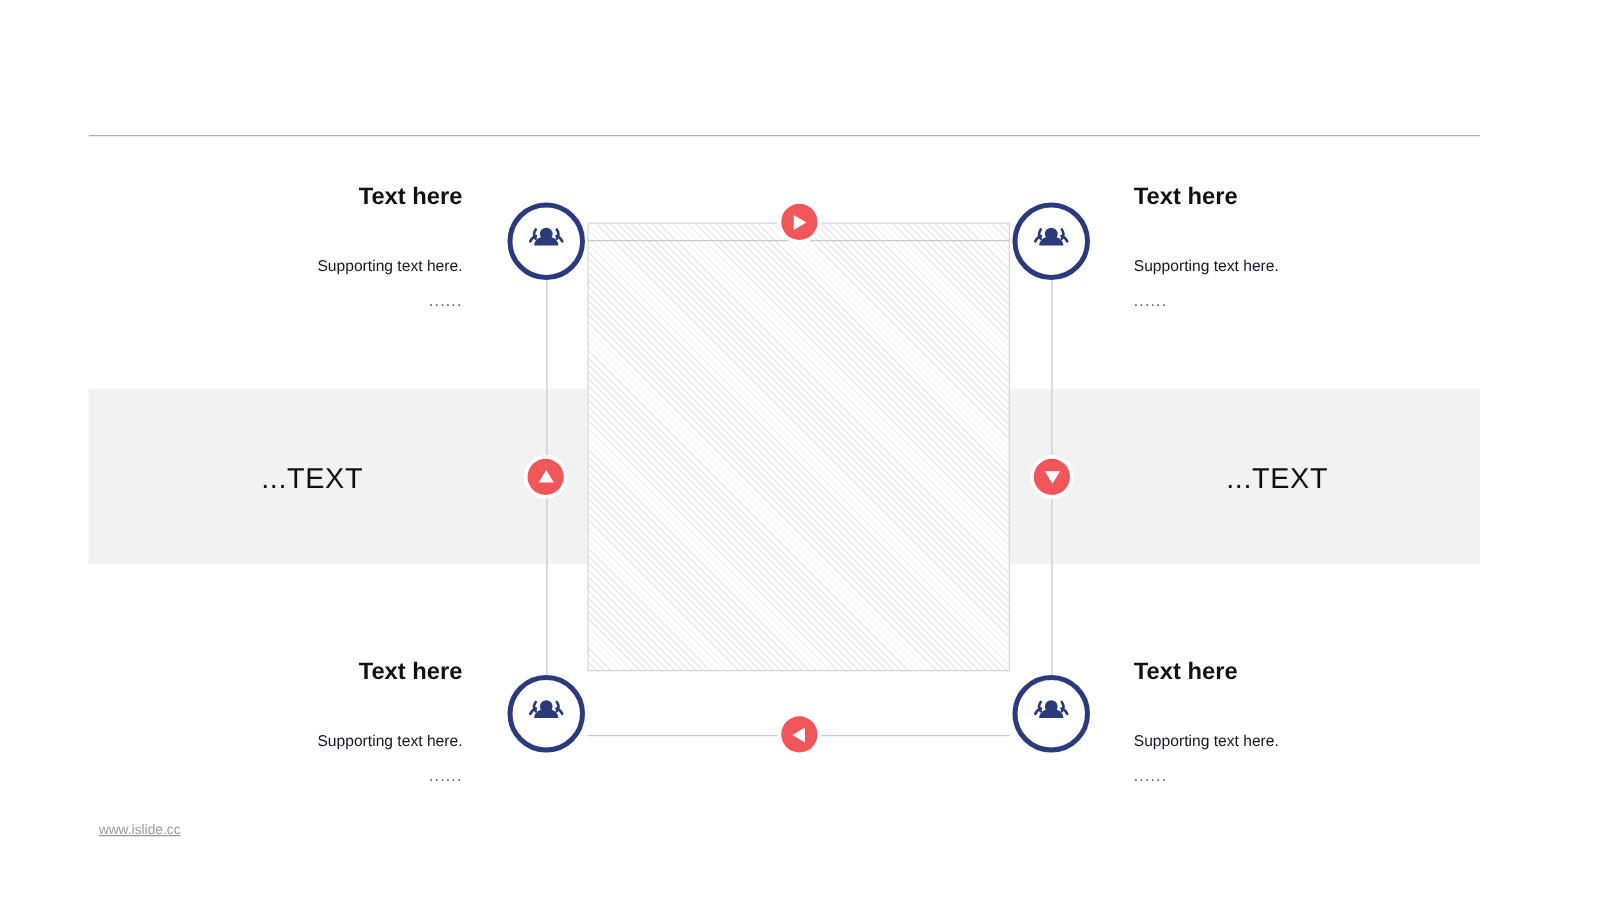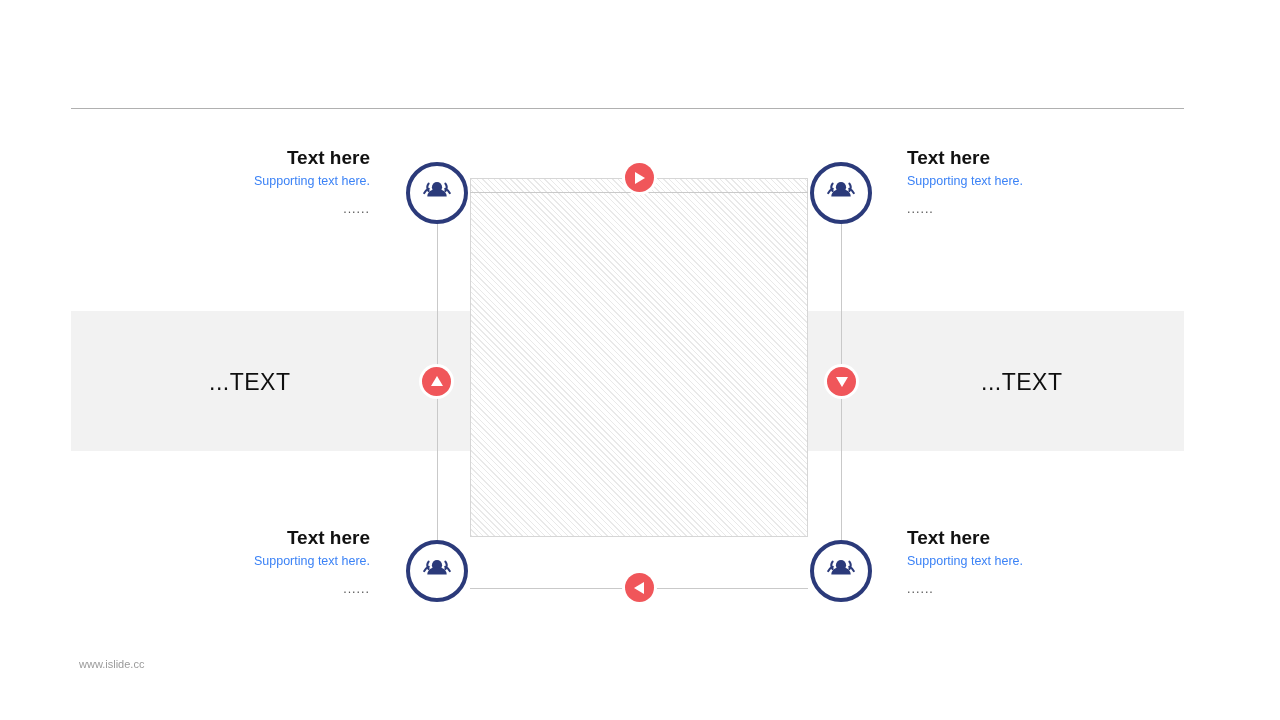--- a/index.html
+++ b/index.html
@@ -102,23 +102,23 @@
   }
   .textblock .title {
     font-size: 19px;
     font-weight: bold;
     color: #111111;
     line-height: 1.2;
     margin: 0;
   }
   .textblock .sub {
     font-size: 12.5px;
-    color: #3b82f6;
+    color: #0f172a;
     line-height: 1.35;
-    margin: 3px 0 0 0;
+    margin: 35px 0 0 0;
   }
   .textblock .dots {
     font-size: 12.5px;
     color: #555555;
     letter-spacing: 1px;
     line-height: 1.35;
     margin: 11px 0 0 0;
   }
   .textblock.right-align { text-align: right; }
   .textblock.left-align  { text-align: left; }
@@ -133,20 +133,21 @@
     white-space: nowrap;
   }
 
   
   .footer-url {
     position: absolute;
     left: 79px;
     top: 658px;
     font-size: 11px;
     color: #9a9a9a;
+    text-decoration: underline;
   }
   .footer-page {
     position: absolute;
     left: 1248px;
     top: 658px;
     font-size: 11px;
     color: #9a9a9a;
   }
 </style>
 </head>

